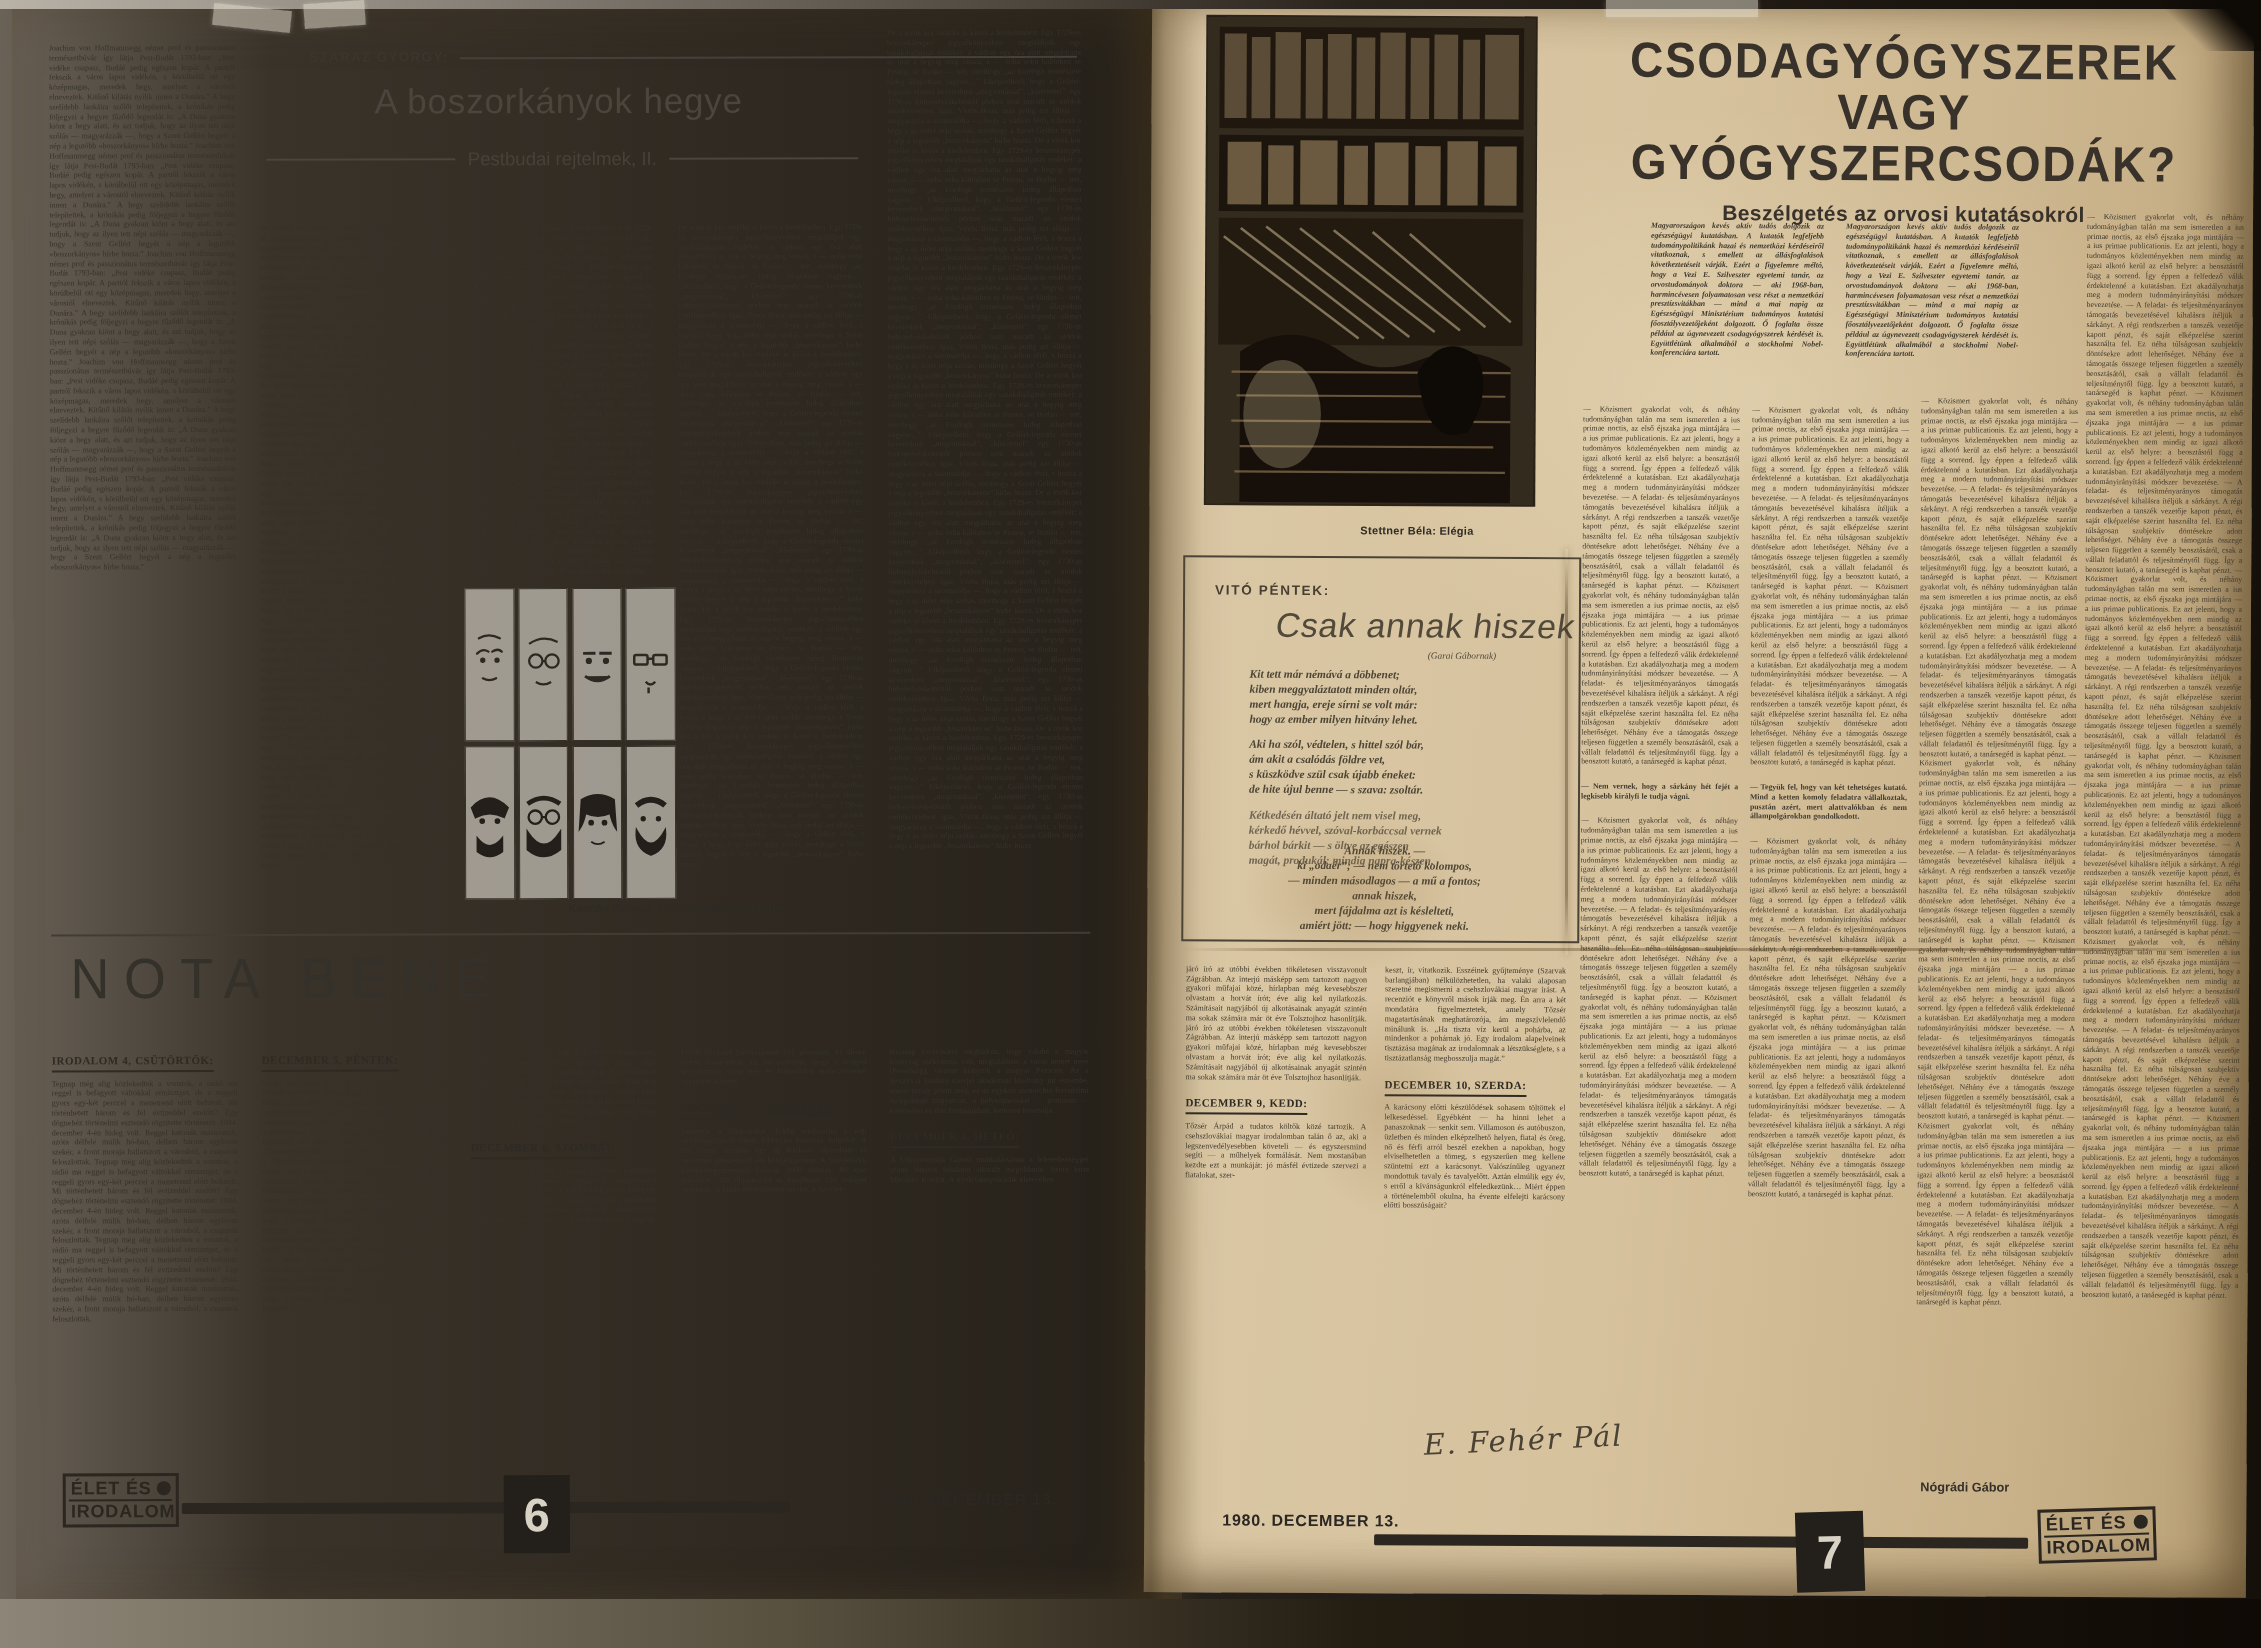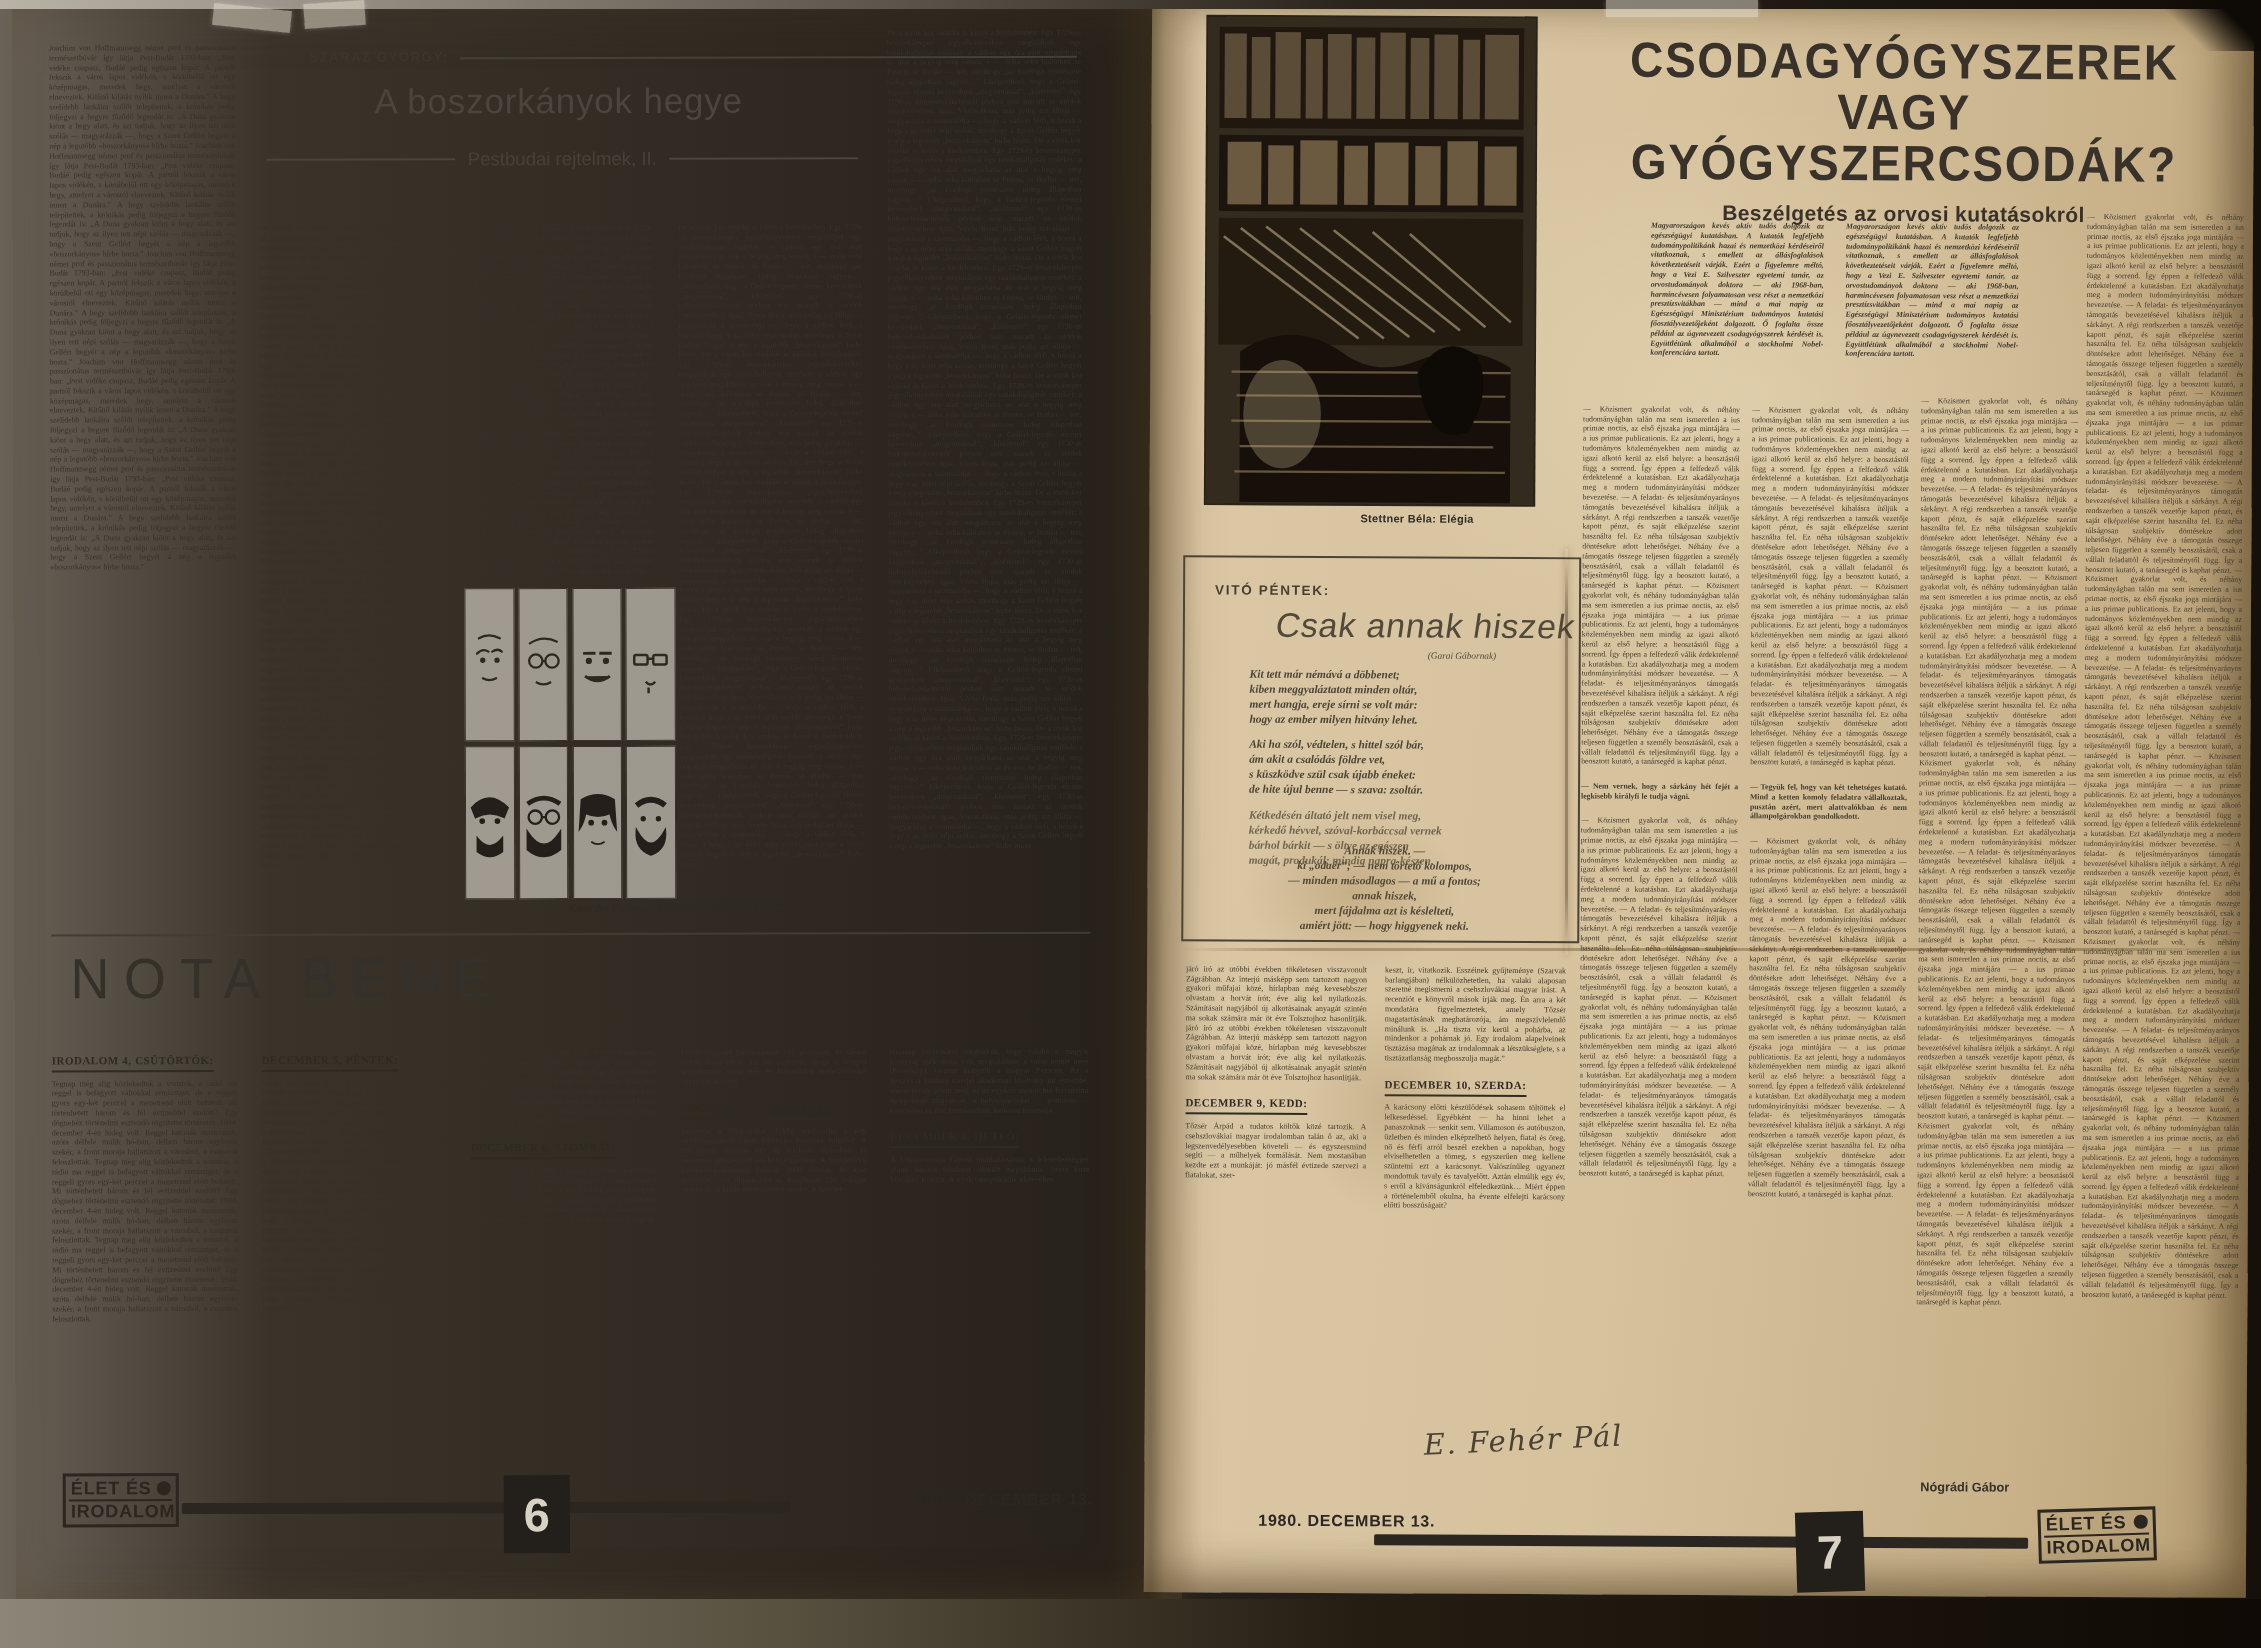--- a/index.html
+++ b/index.html
@@ -43,21 +43,21 @@
   .art-subtitle .line{height:1.7px;background:#4a453d;flex:1;min-width:51px;}
 
   .figure-caption{position:absolute;font:bold 11px/12.7px "Liberation Sans",sans-serif;color:#2f2b25;letter-spacing:0.3px;}
   .rule-thin{position:absolute;height:1.7px;background:#423d34;}
 
   .nb-title{position:absolute;font:54px/54px "Liberation Sans",sans-serif;letter-spacing:14.4px;color:#34302a;transform:scaleY(1.05);}
 
   .footer-rule{position:absolute;height:11px;background:#2b2620;border-radius:1.7px;}
   .pageno{position:absolute;background:#23201b;color:#d8d2c4;font:bold 47px/1 "Liberation Sans",sans-serif;
     display:flex;align-items:center;justify-content:center;}
-  .footer-date{position:absolute;font:bold 16px/17px "Liberation Sans",sans-serif;letter-spacing:0.8px;color:#2b2722;margin-left:36px;}
+  .footer-date{position:absolute;font:bold 16px/17px "Liberation Sans",sans-serif;letter-spacing:0.8px;color:#2b2722;}
   .logo{position:absolute;border:3.4px solid #2b2620;padding:2.5px 3.4px;color:#2b2620;background:rgba(0,0,0,.04);}
   .logo .r1{display:flex;align-items:center;gap:5px;border-bottom:2.5px solid #2b2620;padding:0 1.7px 1.7px 1.7px;}
   .logo .r1 .txt,.logo .r2 .txt{font:bold 18px/18.6px "Liberation Sans",sans-serif;letter-spacing:0.8px;}
   .logo .dot{width:13.5px;height:13.5px;border-radius:50%;background:#2b2620;margin-left:auto;}
   .logo .r2{padding:1.7px 1.7px 0 1.7px;}
 
   .headline{position:absolute;text-align:center;font-family:"Liberation Sans",sans-serif;color:#38322a;}
   .headline .h1{font-size:46px;line-height:51px;font-weight:bold;letter-spacing:1.7px;transform:scaleY(1.08);}
   .headline .sub{font-size:21px;line-height:25px;font-weight:bold;margin-top:12px;letter-spacing:0.4px;}
   .lead{font-weight:bold;font-style:italic;}
@@ -260,21 +260,21 @@
           <path d="M30 420 h330"></path>
             <path d="M36 448 h318"></path>
             <path d="M30 478 h330"></path>
             <path d="M40 508 h300"></path>
             <path d="M34 538 h320"></path>
         </g>
         <ellipse cx="90" cy="470" rx="46" ry="64" fill="#d9c59a" opacity="0.28"></ellipse>
         <path d="M250 420 q30 -50 70 -20 q20 40 -10 90 q-50 20 -60 -70z" fill="#0e0a05"></path>
       </svg>
     </div>
-    <div class="figure-caption" style="left:211px;top:514px;">Stettner Béla: Elégia</div>
+    <div class="figure-caption" style="left:211px;top:526px;">Stettner Béla: Elégia</div>
 
     <div class="headline" style="left:423px;top:35px;width:659px;">
       <div class="h1">CSODAGYÓGYSZEREK</div>
       <div class="h1">VAGY</div>
       <div class="h1">GYÓGYSZERCSODÁK?</div>
       <div class="sub">Beszélgetés az orvosi kutatásokról</div>
     </div>
 
     <div class="col lead" style="left:500px;top:221px;width:173px;height:161px;">Magyarországon kevés aktív tudós dolgozik az egészségügyi kutatásban. A kutatók legfeljebb tudománypolitikánk hazai és nemzetközi kérdéseiről vitatkoznak, s emellett az állásfoglalások következtetéseit várják. Ezért a figyelemre méltó, hogy a Vezi E. Szilveszter egyetemi tanár, az orvostudományok doktora — aki 1968-ban, harmincévesen folyamatosan vesz részt a nemzetközi presztízsvitákban — mind a mai napig az Egészségügyi Minisztérium tudományos kutatási főosztályvezetőjeként dolgozott. Ő foglalta össze például az úgynevezett csodagyógyszerek kérdését is. Együttlétünk alkalmából a stockholmi Nobel-konferenciára tartott.</div>
     <div class="col lead" style="left:695px;top:221px;width:173px;height:161px;">Magyarországon kevés aktív tudós dolgozik az egészségügyi kutatásban. A kutatók legfeljebb tudománypolitikánk hazai és nemzetközi kérdéseiről vitatkoznak, s emellett az állásfoglalások következtetéseit várják. Ezért a figyelemre méltó, hogy a Vezi E. Szilveszter egyetemi tanár, az orvostudományok doktora — aki 1968-ban, harmincévesen folyamatosan vesz részt a nemzetközi presztízsvitákban — mind a mai napig az Egészségügyi Minisztérium tudományos kutatási főosztályvezetőjeként dolgozott. Ő foglalta össze például az úgynevezett csodagyógyszerek kérdését is. Együttlétünk alkalmából a stockholmi Nobel-konferenciára tartott.</div>

